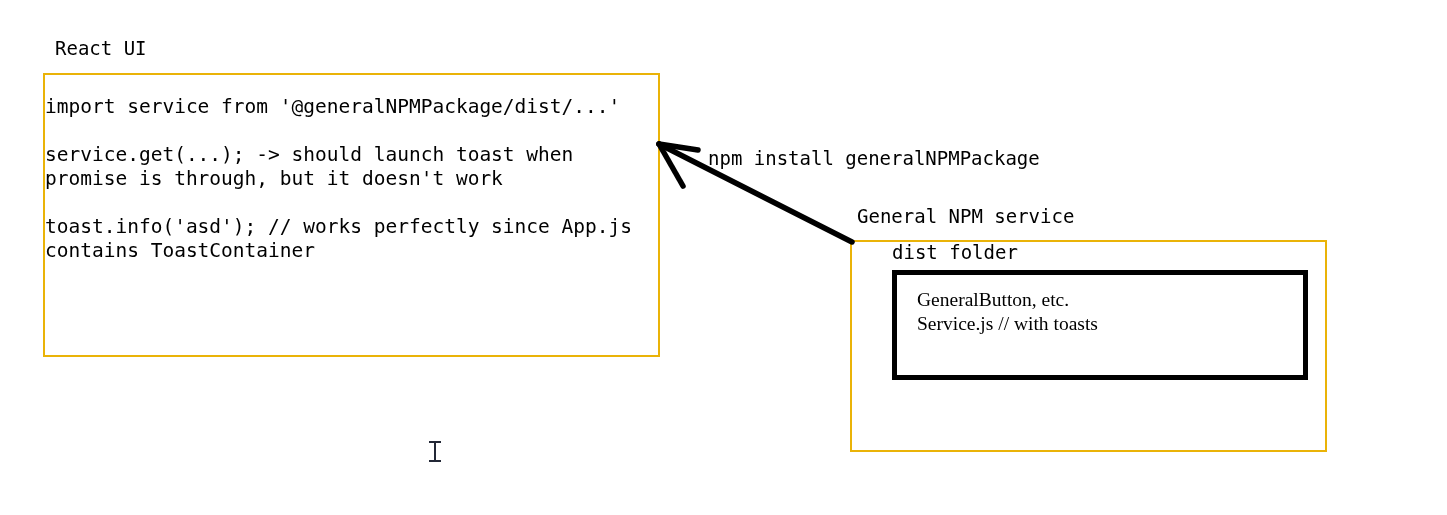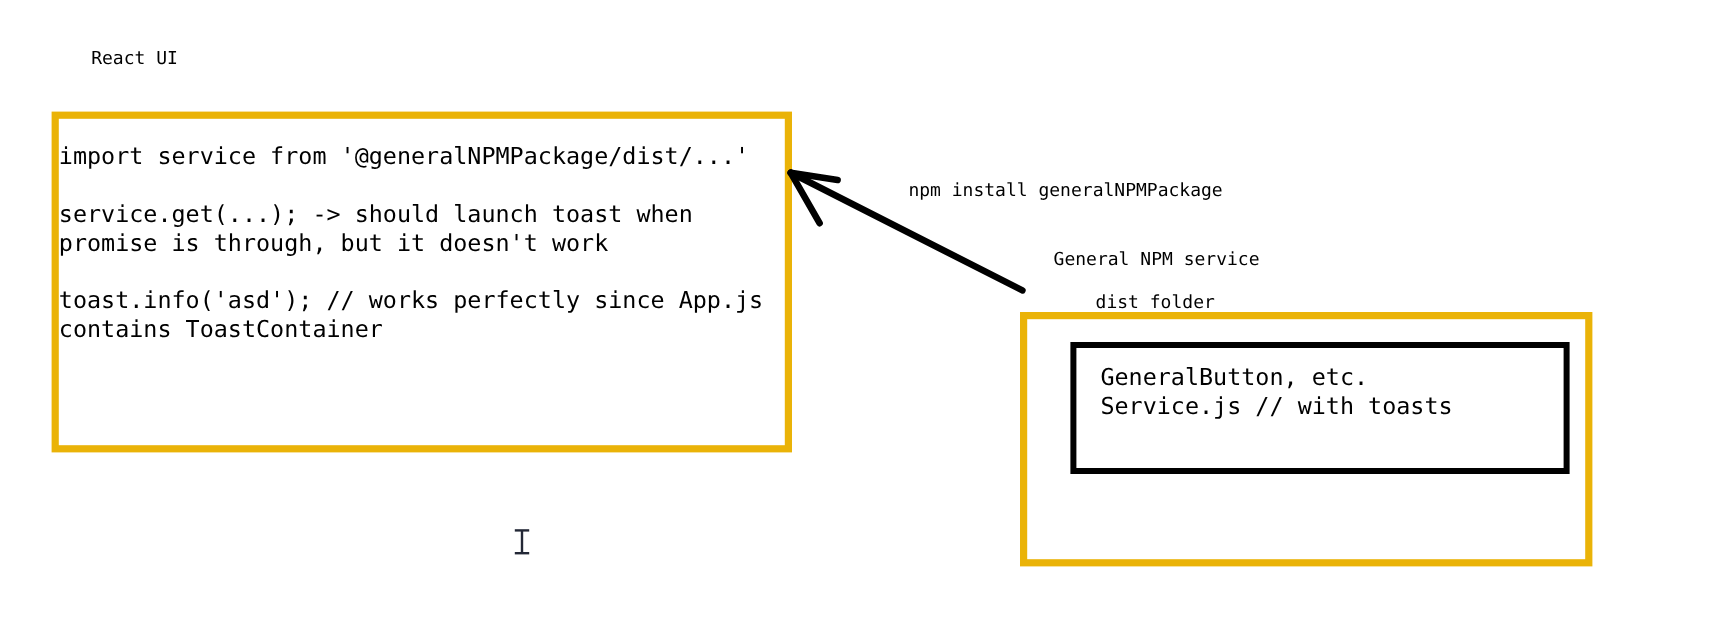--- a/index.html
+++ b/index.html
@@ -10,59 +10,57 @@
     width: 1447px;
     height: 515px;
     background: #ffffff;
     position: relative;
     overflow: hidden;
     font-family: "DejaVu Sans Mono", "Liberation Mono", monospace;
     color: #000000;
   }
   .txt {
     position: absolute;
-    font-size: 15px;
+    font-size: 19px;
     line-height: 24px;
     white-space: pre;
     color: #000000;
-    margin-left: 21px;
   }
   .box {
     position: absolute;
     box-sizing: border-box;
     background: #ffffff;
   }
   .box-thick {
-    border: 6px solid #eab308;
-    margin-top: 20px;
+    border: 2px solid #eab308;
   }
   .box-inner {
     border: 5px solid #000000;
   }
   #react-ui-box {
     left: 43px; top: 73px;
     width: 617px; height: 284px;
   }
   #react-ui-box .code {
     padding: 20px 4px 0 0;
     font-size: 19.5px;
     line-height: 24px;
     white-space: pre;
   }
   #react-ui-label   { left: 55px;  top: 36px;  }
-  #npm-install-label{ left: 736px; top: 146px; }
+  #npm-install-label{ left: 708px; top: 146px; }
   #general-npm-label{ left: 857px; top: 204px; }
   #general-npm-box {
     left: 850px; top: 240px;
     width: 477px; height: 212px;
   }
   #dist-folder-label{ left: 892px; top: 240px; }
   #dist-box {
-    left: 892px; top: 285px;
-    width: 416px; height: 110px;
+    left: 892px; top: 270px;
+    width: 416px; height: 110px; font-family: Liberation Serif, serif;
   }
   #dist-box .code {
     padding: 13px 4px 0 20px;
     font-size: 19.5px;
     line-height: 24px;
     white-space: pre;
   }
   svg.overlay {
     position: absolute;
     left: 0; top: 0;

